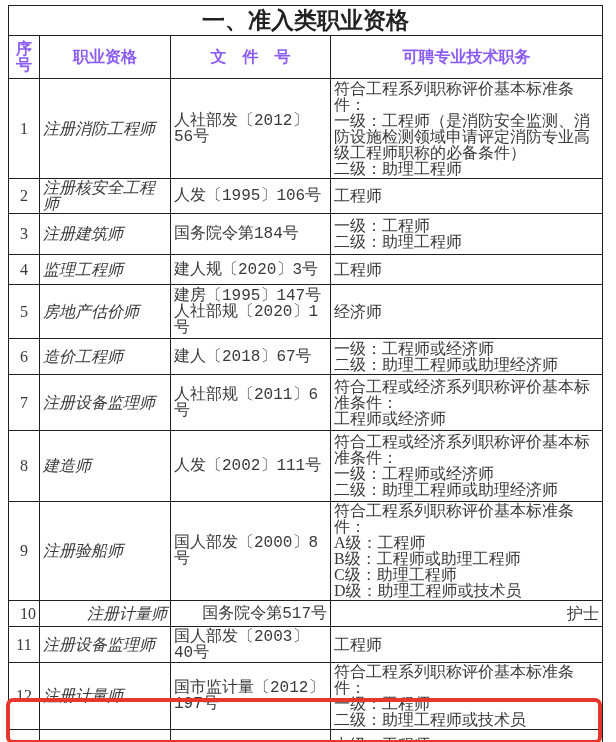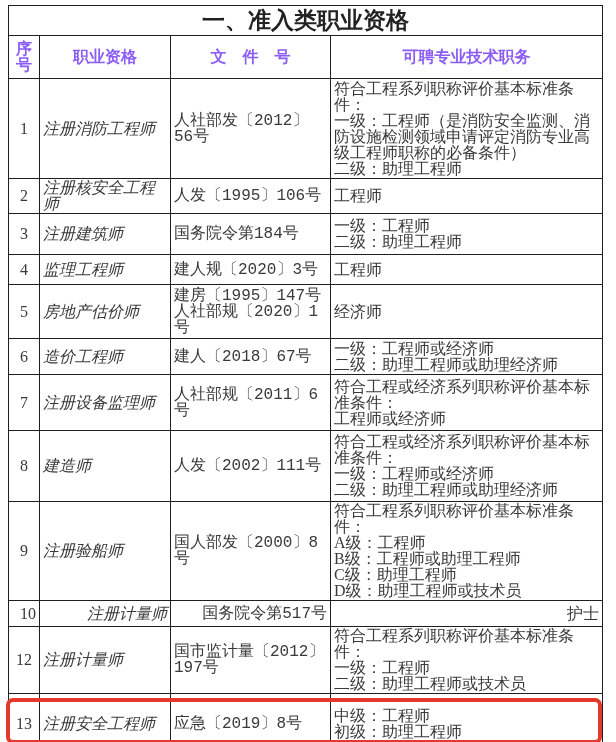--- a/index.html
+++ b/index.html
@@ -157,20 +157,26 @@
 C级：助理工程师
 D级：助理工程师或技术员</td>
       </tr>
       <tr>
         <td class="no">10</td>
         <td class="qa">注册计量师</td>
         <td class="doc">国务院令第517号</td>
         <td class="pos">护士</td>
       </tr>
       <tr>
+        <td class="no">11</td>
+        <td class="qa">注册设备监理师</td>
+        <td class="doc">国人部发〔2003〕40号</td>
+        <td class="pos">工程师</td>
+      </tr>
+      <tr>
         <td class="no">12</td>
         <td class="qa">注册计量师</td>
         <td class="doc">国市监计量〔2012〕197号</td>
         <td class="pos">符合工程系列职称评价基本标准条件：
 一级：工程师
 二级：助理工程师或技术员</td>
       </tr>
       <tr>
         <td class="no">13</td>
         <td class="qa">注册安全工程师</td>

